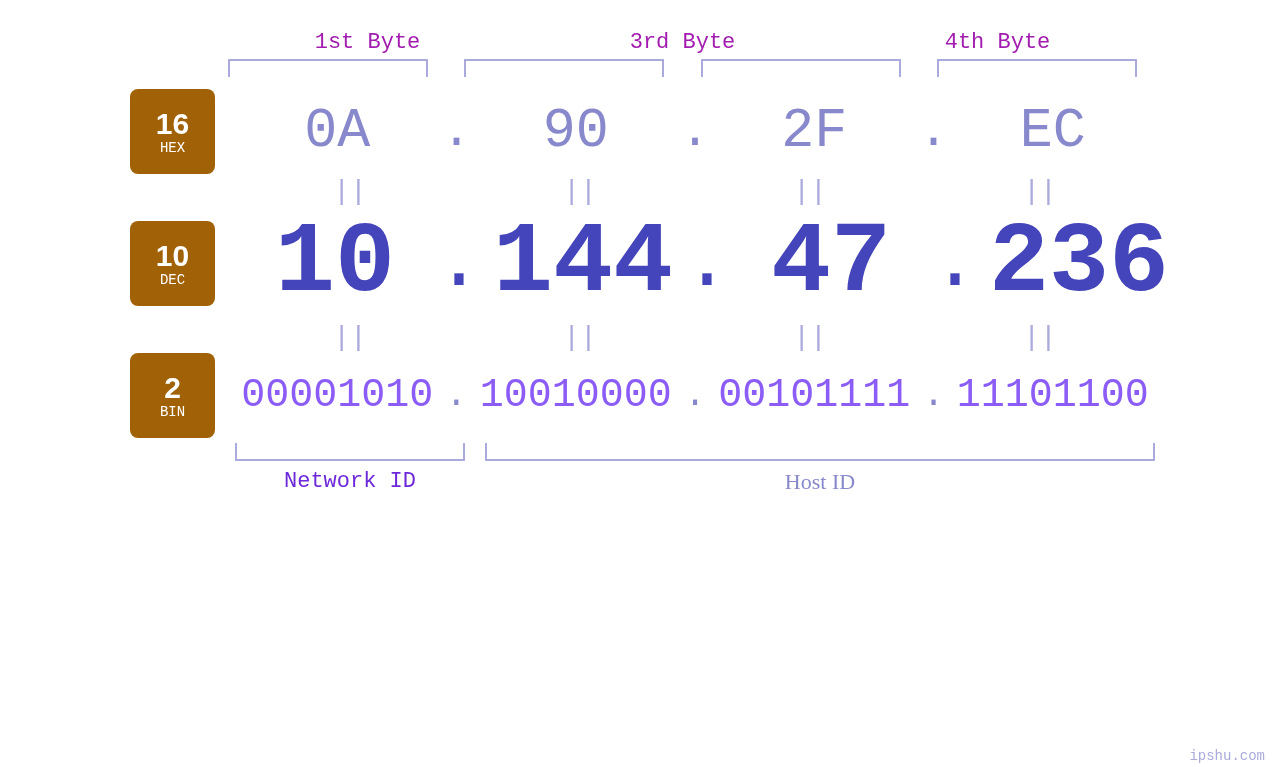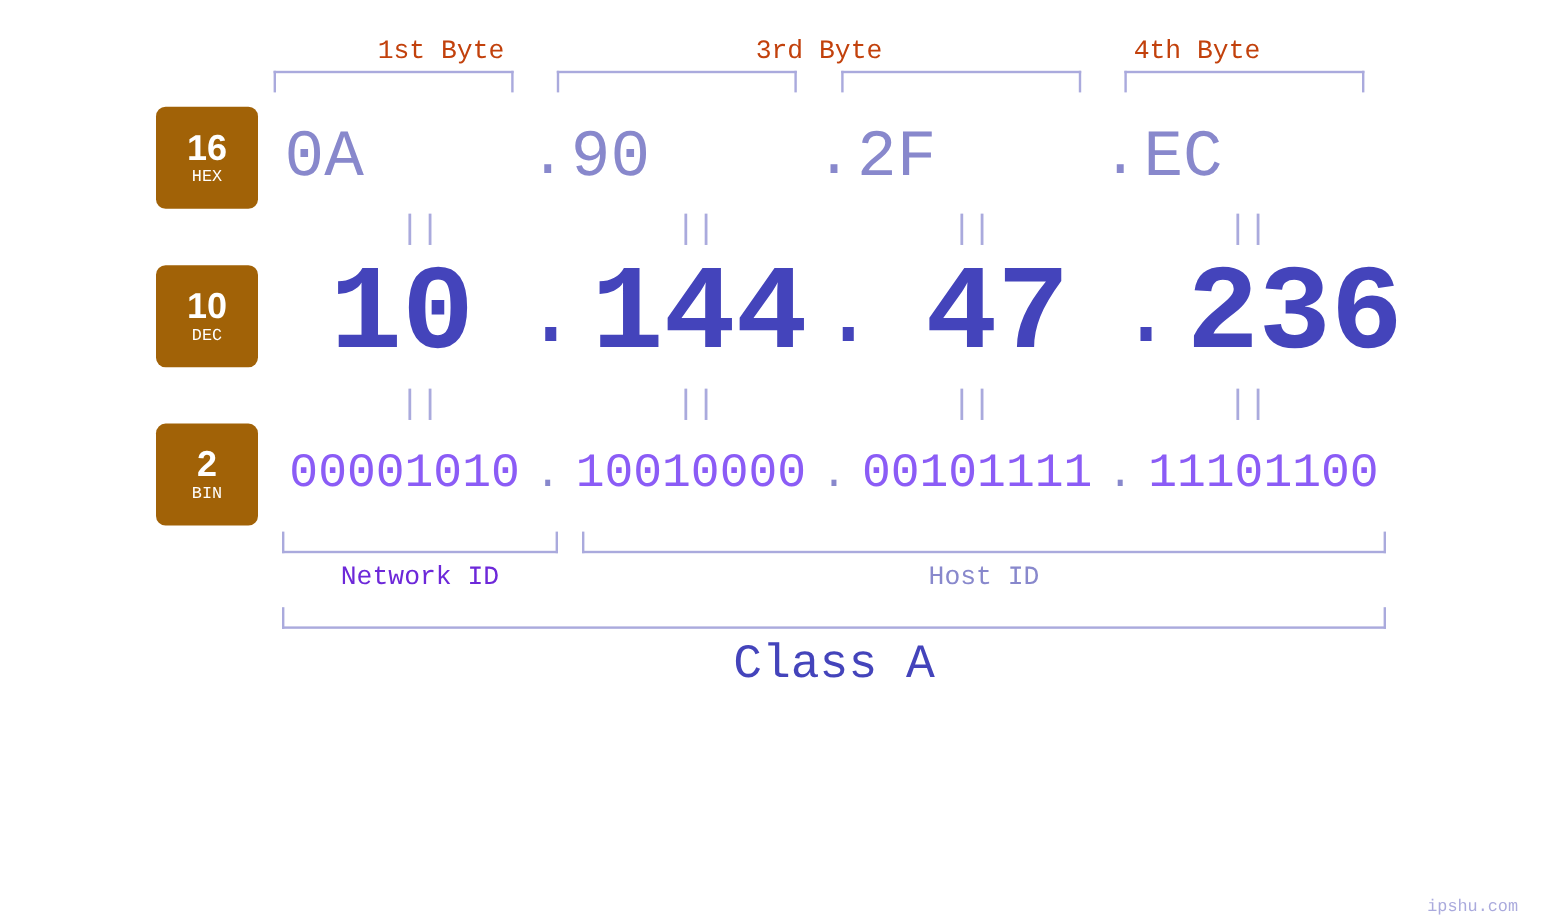--- a/index.html
+++ b/index.html
@@ -26,21 +26,21 @@
     
     .byte-headers {
       display: flex;
       width: 100%;
       justify-content: space-around;
       margin-top: 30px;
       padding-left: 80px;
     }
 
     .byte-header {
-      color: #c2410c;
+      color: #a21caf;
       font-size: 22px;
       font-family: 'Courier New', Courier, monospace;
       text-align: center;
       width: 200px;
     }
 
     
     .bracket-row {
       display: flex;
       width: 100%;
@@ -101,21 +101,21 @@
       align-items: center;
       flex: 1;
       justify-content: space-around;
     }
 
     .byte-value-hex {
       color: #8888cc;
       font-size: 55px;
       font-family: 'Courier New', Courier, monospace;
       width: 200px;
-      text-align: left;
+      text-align: center;
     }
 
     .byte-value-dec {
       color: #4444bb;
       font-size: 100px;
       font-family: 'Courier New', Courier, monospace;
       width: 200px;
       text-align: center;
       font-weight: bold;
     }
@@ -206,21 +206,21 @@
       color: #6d28d9;
       font-size: 22px;
       font-family: 'Courier New', Courier, monospace;
     }
 
     .host-label {
       flex: 1;
       text-align: center;
       color: #8888cc;
       font-size: 22px;
-      font-family: Liberation Mono, monospace;
+      font-family: Liberation Serif, serif;
       margin-left: 20px;
     }
 
     
     .class-section {
       width: 100%;
       margin-top: 12px;
       padding-left: 105px;
     }
 
@@ -340,20 +340,16 @@
     <div class="bottom-brackets">
       <div class="network-bracket"></div>
       <div class="host-bracket"></div>
     </div>
     <div class="bottom-labels">
       <div class="network-label">Network ID</div>
       <div class="host-label">Host ID</div>
     </div>
   </div>
 
-  <div class="class-section">
-    <div class="class-bracket"></div>
-    <div class="class-label">Class A</div>
-  </div>
 
   <div class="watermark">ipshu.com</div>
 
 </div>
 
 </body></html>

